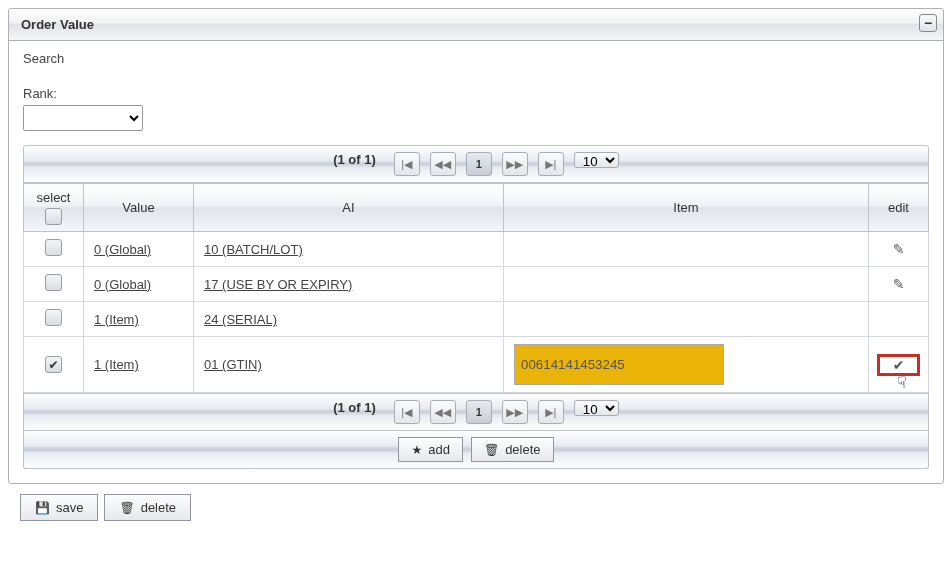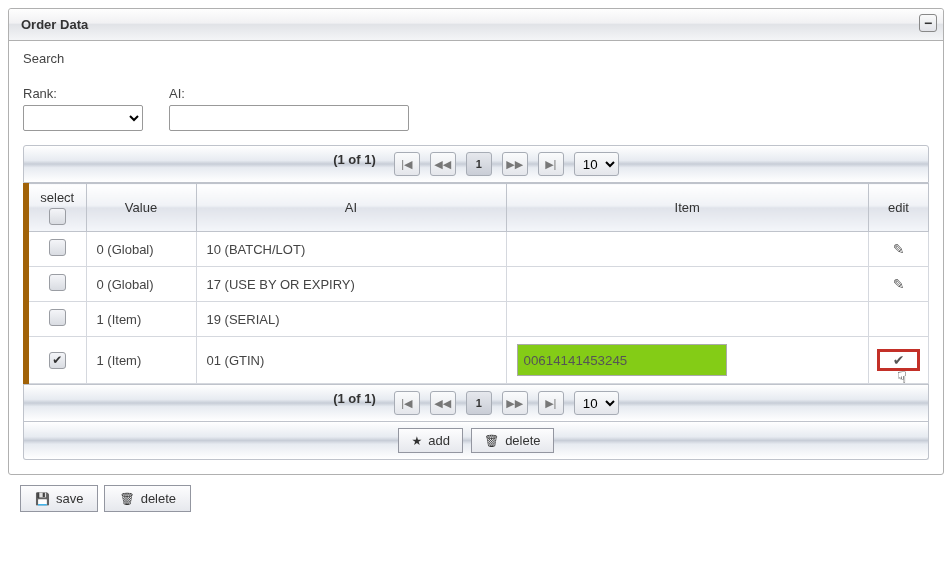--- a/index.html
+++ b/index.html
@@ -85,45 +85,46 @@
     color:#777;
     cursor:pointer;
     font-size:11px;
   }
   .pag-btn.current {
     background: linear-gradient(to bottom,#e6e8ed,#c9cdd6);
     color:#333;
     font-weight:bold;
   }
   .rows-select {
-    height:24px; border:1px solid #a7acb5; border-radius:3px;
+    height:16px; border:1px solid #a7acb5; border-radius:3px;
     background: linear-gradient(to bottom,#fafbfc,#e4e6eb);
     padding:0 4px;
   }
 
   table.data {
     width:100%;
     border-collapse: collapse;
-    border-left:6px solid #a16207;
+    border-left:1px solid #a16207;
     border-right:1px solid #bfc3cb;
     border-radius:11px;
   }
   table.data th {
     background: linear-gradient(to bottom, #ffffff 0%, #f0f2f6 45%, #e0e3ea 50%, #f4f6fa 100%);
     border:1px solid #bfc3cb;
     padding: 6px 8px;
     font-weight: normal;
     color:#333;
     text-align:center;
   }
   table.data td {
     border:1px solid #d5d8de;
     padding: 7px 10px;
     color:#444;
     vertical-align: middle;
+    text-decoration: underline;
   }
   .col-select{ width:60px; text-align:center;}
   .col-rank{ width:110px;}
   .col-ai{ width:310px;}
   .col-value{}
   .col-edit{ width:60px; text-align:center;}
   .hdr-select-inner{ display:flex; flex-direction:column; align-items:center; gap:3px;}
 
   .chk {
     width:17px; height:17px;
@@ -139,23 +140,23 @@
     color:#333;
   }
   .pencil-icon, .check-icon {
     cursor:pointer;
     color:#555;
     display:inline-block;
     font-size:14px;
   }
   .value-input {
     width: 210px;
-    height: 32px;
+    height: 41px;
     border:1px solid #aaa;
-    background:#84cc16;
+    background:#eab308;
     padding:2px 6px;
     color:#555;
   }
   .highlight-box{
     position:relative;
   }
   .highlight-box::before{
     content:"";
     position:absolute;
     top:-3px; left:-2px; right:-2px; bottom:-3px;
@@ -197,36 +198,32 @@
   .footer-btns .btn{
     padding:5px 14px;
   }
   .disk::before{content:"💾"; font-size:12px;}
 </style>
 </head>
 <body>
 
 <div class="panel">
   <div class="panel-header">
-    <span>Order Data</span>
+    <span>Order Value</span>
     <div class="collapse-btn">
       <span>−</span>
     </div>
   </div>
   <div class="panel-body">
 
     <div class="search-title">Search</div>
     <div class="search-row">
       <div class="field">
         <label>Rank:</label>
         <select class="rank-select"></select>
-      </div>
-      <div class="field">
-        <label>AI:</label>
-        <input class="text-in ai-in" value="" style="">
       </div>
     </div>
 
     <div class="toolbar-strip top">
       <span class="page-label">(1 of 1)</span>
       <div class="pag-btn">
           <span>|◀</span>
         </div>
       <div class="pag-btn">
           <span>◀◀</span>
@@ -269,21 +266,21 @@
         <tr>
           <td class="col-select"><span class="chk"></span></td>
           <td class="col-rank">0 (Global)</td>
           <td class="col-ai">17 (USE BY OR EXPIRY)</td>
           <td class="col-value"></td>
           <td class="col-edit"><span class="pencil-icon">✎</span></td>
         </tr>
         <tr>
           <td class="col-select"><span class="chk"></span></td>
           <td class="col-rank">1 (Item)</td>
-          <td class="col-ai">19 (SERIAL)</td>
+          <td class="col-ai">24 (SERIAL)</td>
           <td class="col-value"></td>
           <td class="col-edit"></td>
         </tr>
         <tr>
           <td class="col-select"><span class="chk checked"></span></td>
           <td class="col-rank">1 (Item)</td>
           <td class="col-ai">01 (GTIN)</td>
           <td class="col-value">
             <input class="value-input" value="00614141453245" style="">
           </td>

